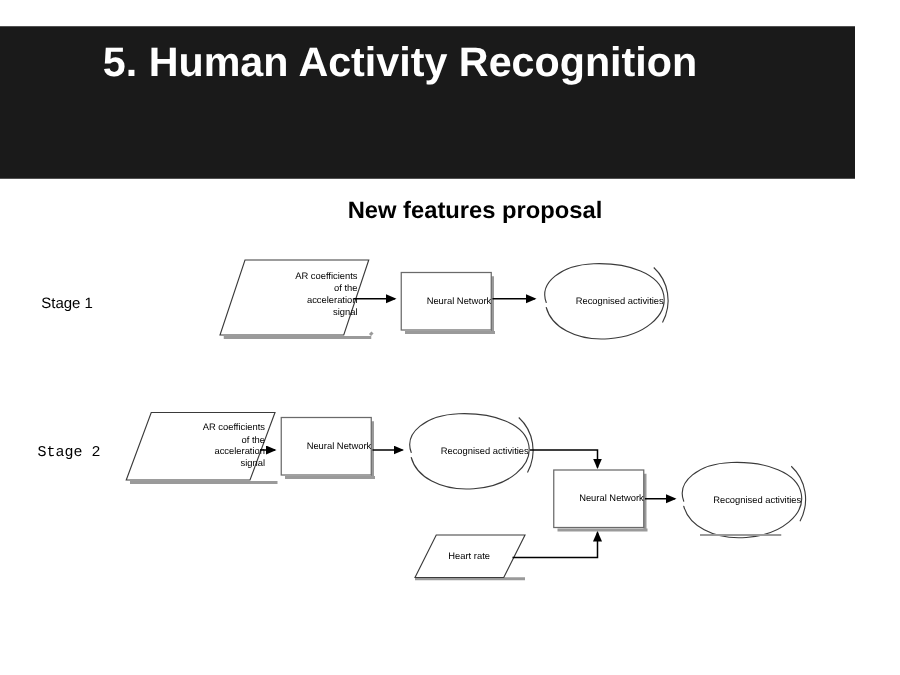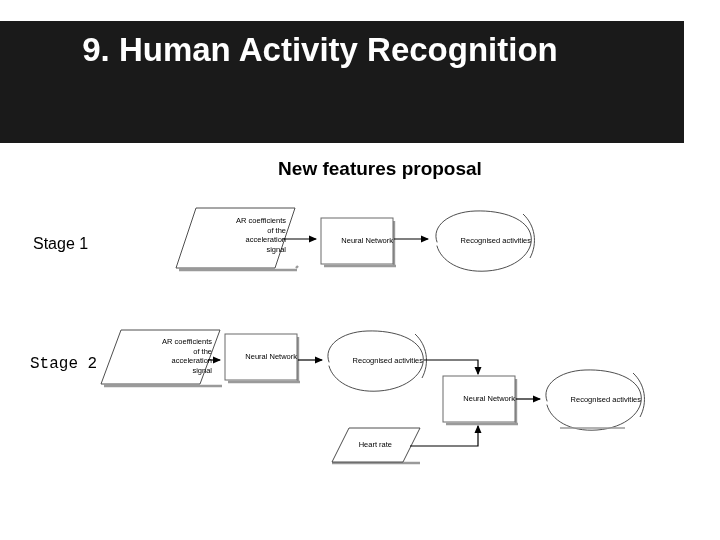--- a/index.html
+++ b/index.html
@@ -21,41 +21,41 @@
     font-size:33px;font-weight:bold;line-height:46px;
     letter-spacing:0px;
   }
   .subtitle{
     position:absolute;left:0;top:158px;width:704px;text-align:center;
     color:#000;font-size:19px;font-weight:bold;padding-left:28px;
   }
 
   
   .stage-label{
-    position:absolute;color:#000;font-size:16px;white-space:nowrap;
+    position:absolute;color:#000;font-size:12px;white-space:nowrap;
   }
   #stage1-label{left:33px;top:235px;}
   #stage2-label{left:30px;top:355px;font-family:Liberation Mono, monospace;}
 
   
   .diagram{position:absolute;left:0;top:0;width:720px;height:540px;}
   .diagram svg{display:block;}
 
   .shape-label{
     position:absolute;color:#000;text-align:right;
     font-size:7.5px;line-height:9.5px;white-space:pre-line;
   }
 </style>
 </head>
 <body>
 
 <div id="slide">
 
   <div class="title-banner">
-    <div class="title-text">9. Human Activity Recognition</div>
+    <div class="title-text">5. Human Activity Recognition</div>
   </div>
   <div class="subtitle">New features proposal</div>
 
   <div class="stage-label" id="stage1-label">Stage 1</div>
   <div class="stage-label" id="stage2-label">Stage 2</div>
 
   <div class="diagram">
   <svg width="720" height="540" viewBox="0 0 720 540" xmlns="http://www.w3.org/2000/svg">
     <defs>
       <marker id="arrow" markerWidth="7" markerHeight="7" refX="6" refY="3" orient="auto">

